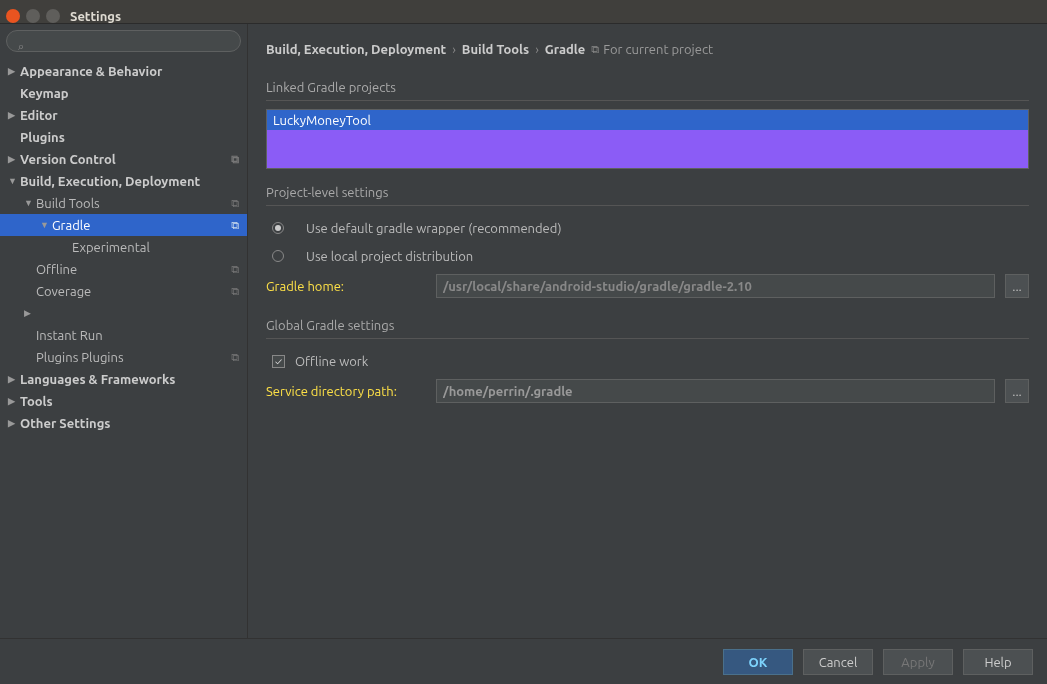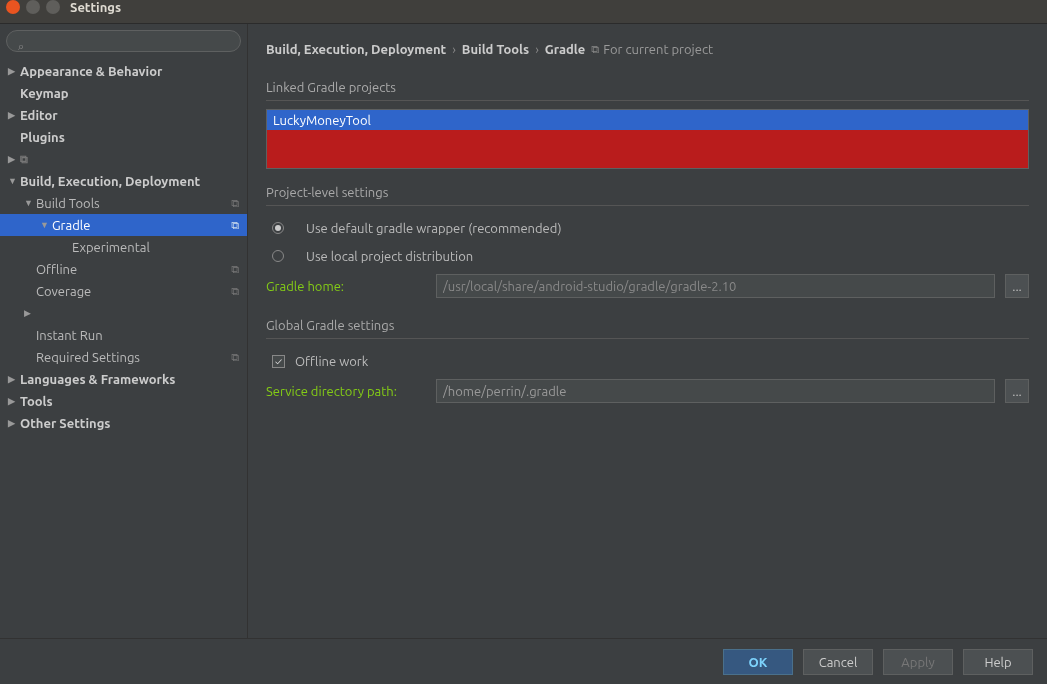--- a/index.html
+++ b/index.html
@@ -1,18 +1,18 @@
 <!DOCTYPE html>
 <html><head>
 <meta charset="utf-8">
 <style>
 * { margin: 0; padding: 0; box-sizing: border-box; font-family: "Ubuntu", "Segoe UI", sans-serif; font-size: 13px; }
 body { background: #3c3f41; color: #bbbbbb; width: 1047px; height: 684px; overflow: hidden; display: flex; flex-direction: column; }
 
-.titlebar { height: 24px; background: #403f3c; display: flex; align-items: flex-start; padding: 0 6px; gap: 6px; border-bottom: 1px solid #2b2b2b; }
+.titlebar { height: 24px; background: #403f3c; display: flex; align-items: flex-end; padding: 0 6px; gap: 6px; border-bottom: 1px solid #2b2b2b; }
 .win-btn { width: 14px; height: 14px; border-radius: 50%; }
 .win-close { background: #e95420; }
 .win-minmax { background: #5f5e5b; }
 .title-text { color: #dfdbd2; margin-left: 4px; font-weight: bold; }
 
 .body-area { flex: 1; display: flex; min-height: 0; }
 
 .sidebar { width: 248px; background: #3c3f41; border-right: 1px solid #323232; display: flex; flex-direction: column; }
 .search-wrap { padding: 6px; }
 .search { width: 100%; height: 22px; background: #45494a; border: 1px solid #5e6060; border-radius: 11px; padding: 0 22px 0 22px; color: #bbb; position: relative; }
@@ -34,31 +34,31 @@
 .main { flex: 1; display: flex; flex-direction: column; padding: 10px 18px 0 18px; min-width: 0; }
 .breadcrumb { height: 30px; display: flex; align-items: center; gap: 6px; color: #bbbbbb; }
 .crumb { font-weight: bold; color: #ccc; }
 .crumb-sep { color: #888; }
 .proj-scope { color: #9a9a9a; font-weight: normal; display: flex; align-items: center; gap: 4px; }
 .proj-scope-icon { font-size: 11px; color: #888; }
 
 .section-label { color: #aaa; margin: 16px 0 6px 0; }
 .section-sep { border-top: 1px solid #555; margin-bottom: 8px; }
 
-.listbox { background: #b91c1c; border: 1px solid #5e6060; height: 60px; overflow: auto; }
+.listbox { background: #8b5cf6; border: 1px solid #5e6060; height: 60px; overflow: auto; }
 .listbox-row { height: 20px; line-height: 20px; padding: 0 6px; }
 .listbox-row.sel { background: #2f65ca; color: #fff; }
 
 .radio-row { display: flex; align-items: center; gap: 22px; height: 28px; margin-left: 6px; }
 .radio { width: 12px; height: 12px; border-radius: 50%; border: 1px solid #888; display: inline-flex; align-items: center; justify-content: center; }
 .radio.checked::after { content: ""; width: 6px; height: 6px; background: #ccc; border-radius: 50%; }
 
 .field-row { display: flex; align-items: center; gap: 10px; height: 32px; }
-.field-label { width: 160px; color: #84cc16; }
-.text-input { flex: 1; height: 24px; background: #45494a; border: 1px solid #5e6060; color: #999; padding: 0 6px; }
+.field-label { width: 160px; color: #fde047; }
+.text-input { flex: 1; height: 24px; background: #45494a; border: 1px solid #5e6060; color: #999; padding: 0 6px; font-weight: bold; }
 .text-input[disabled] { color: #888; }
 .browse-btn { width: 24px; height: 24px; background: #4c5052; border: 1px solid #5e6060; color: #bbb; display: flex; align-items: center; justify-content: center; cursor: pointer; }
 
 .check-row { display: flex; align-items: center; gap: 10px; height: 28px; margin-left: 6px; }
 .checkbox { width: 13px; height: 13px; border: 1px solid #888; background: #45494a; display: inline-flex; align-items: center; justify-content: center; font-size: 10px; color: #ddd; }
 
 .footer { height: 46px; border-top: 1px solid #323232; display: flex; align-items: center; justify-content: flex-end; gap: 10px; padding: 0 14px; background: #3c3f41; }
 .btn { min-width: 70px; height: 26px; background: #4c5052; border: 1px solid #5e6060; color: #ccc; display: flex; align-items: center; justify-content: center; cursor: pointer; padding: 0 12px; }
 .btn.primary { background: #365880; border-color: #4a708b; color: #7dd3fc; font-weight: bold; }
 .btn.disabled { color: #777; cursor: default; }
@@ -93,20 +93,21 @@
       <div class="tree-row bold">
           <span class="expander">▶</span>
           <span class="label">Editor</span>
         </div>
       <div class="tree-row bold">
           <span class="expander"></span>
           <span class="label">Plugins</span>
         </div>
       <div class="tree-row bold">
           <span class="expander">▶</span>
+          <span class="label">Version Control</span>
           <span class="stacked">⧉</span>
         </div>
       <div class="tree-row bold">
           <span class="expander">▼</span>
           <span class="label">Build, Execution, Deployment</span>
         </div>
       <div class="tree-row indent-1">
           <span class="expander">▼</span>
           <span class="label">Build Tools</span>
           <span class="stacked">⧉</span>
@@ -132,21 +133,21 @@
         </div>
       <div class="tree-row indent-1">
           <span class="expander">▶</span>
         </div>
       <div class="tree-row indent-1">
           <span class="expander"></span>
           <span class="label">Instant Run</span>
         </div>
       <div class="tree-row indent-1">
           <span class="expander"></span>
-          <span class="label">Required Settings</span>
+          <span class="label">Plugins Plugins</span>
           <span class="stacked">⧉</span>
         </div>
       <div class="tree-row bold">
           <span class="expander">▶</span>
           <span class="label">Languages &amp; Frameworks</span>
         </div>
       <div class="tree-row bold">
           <span class="expander">▶</span>
           <span class="label">Tools</span>
         </div>

